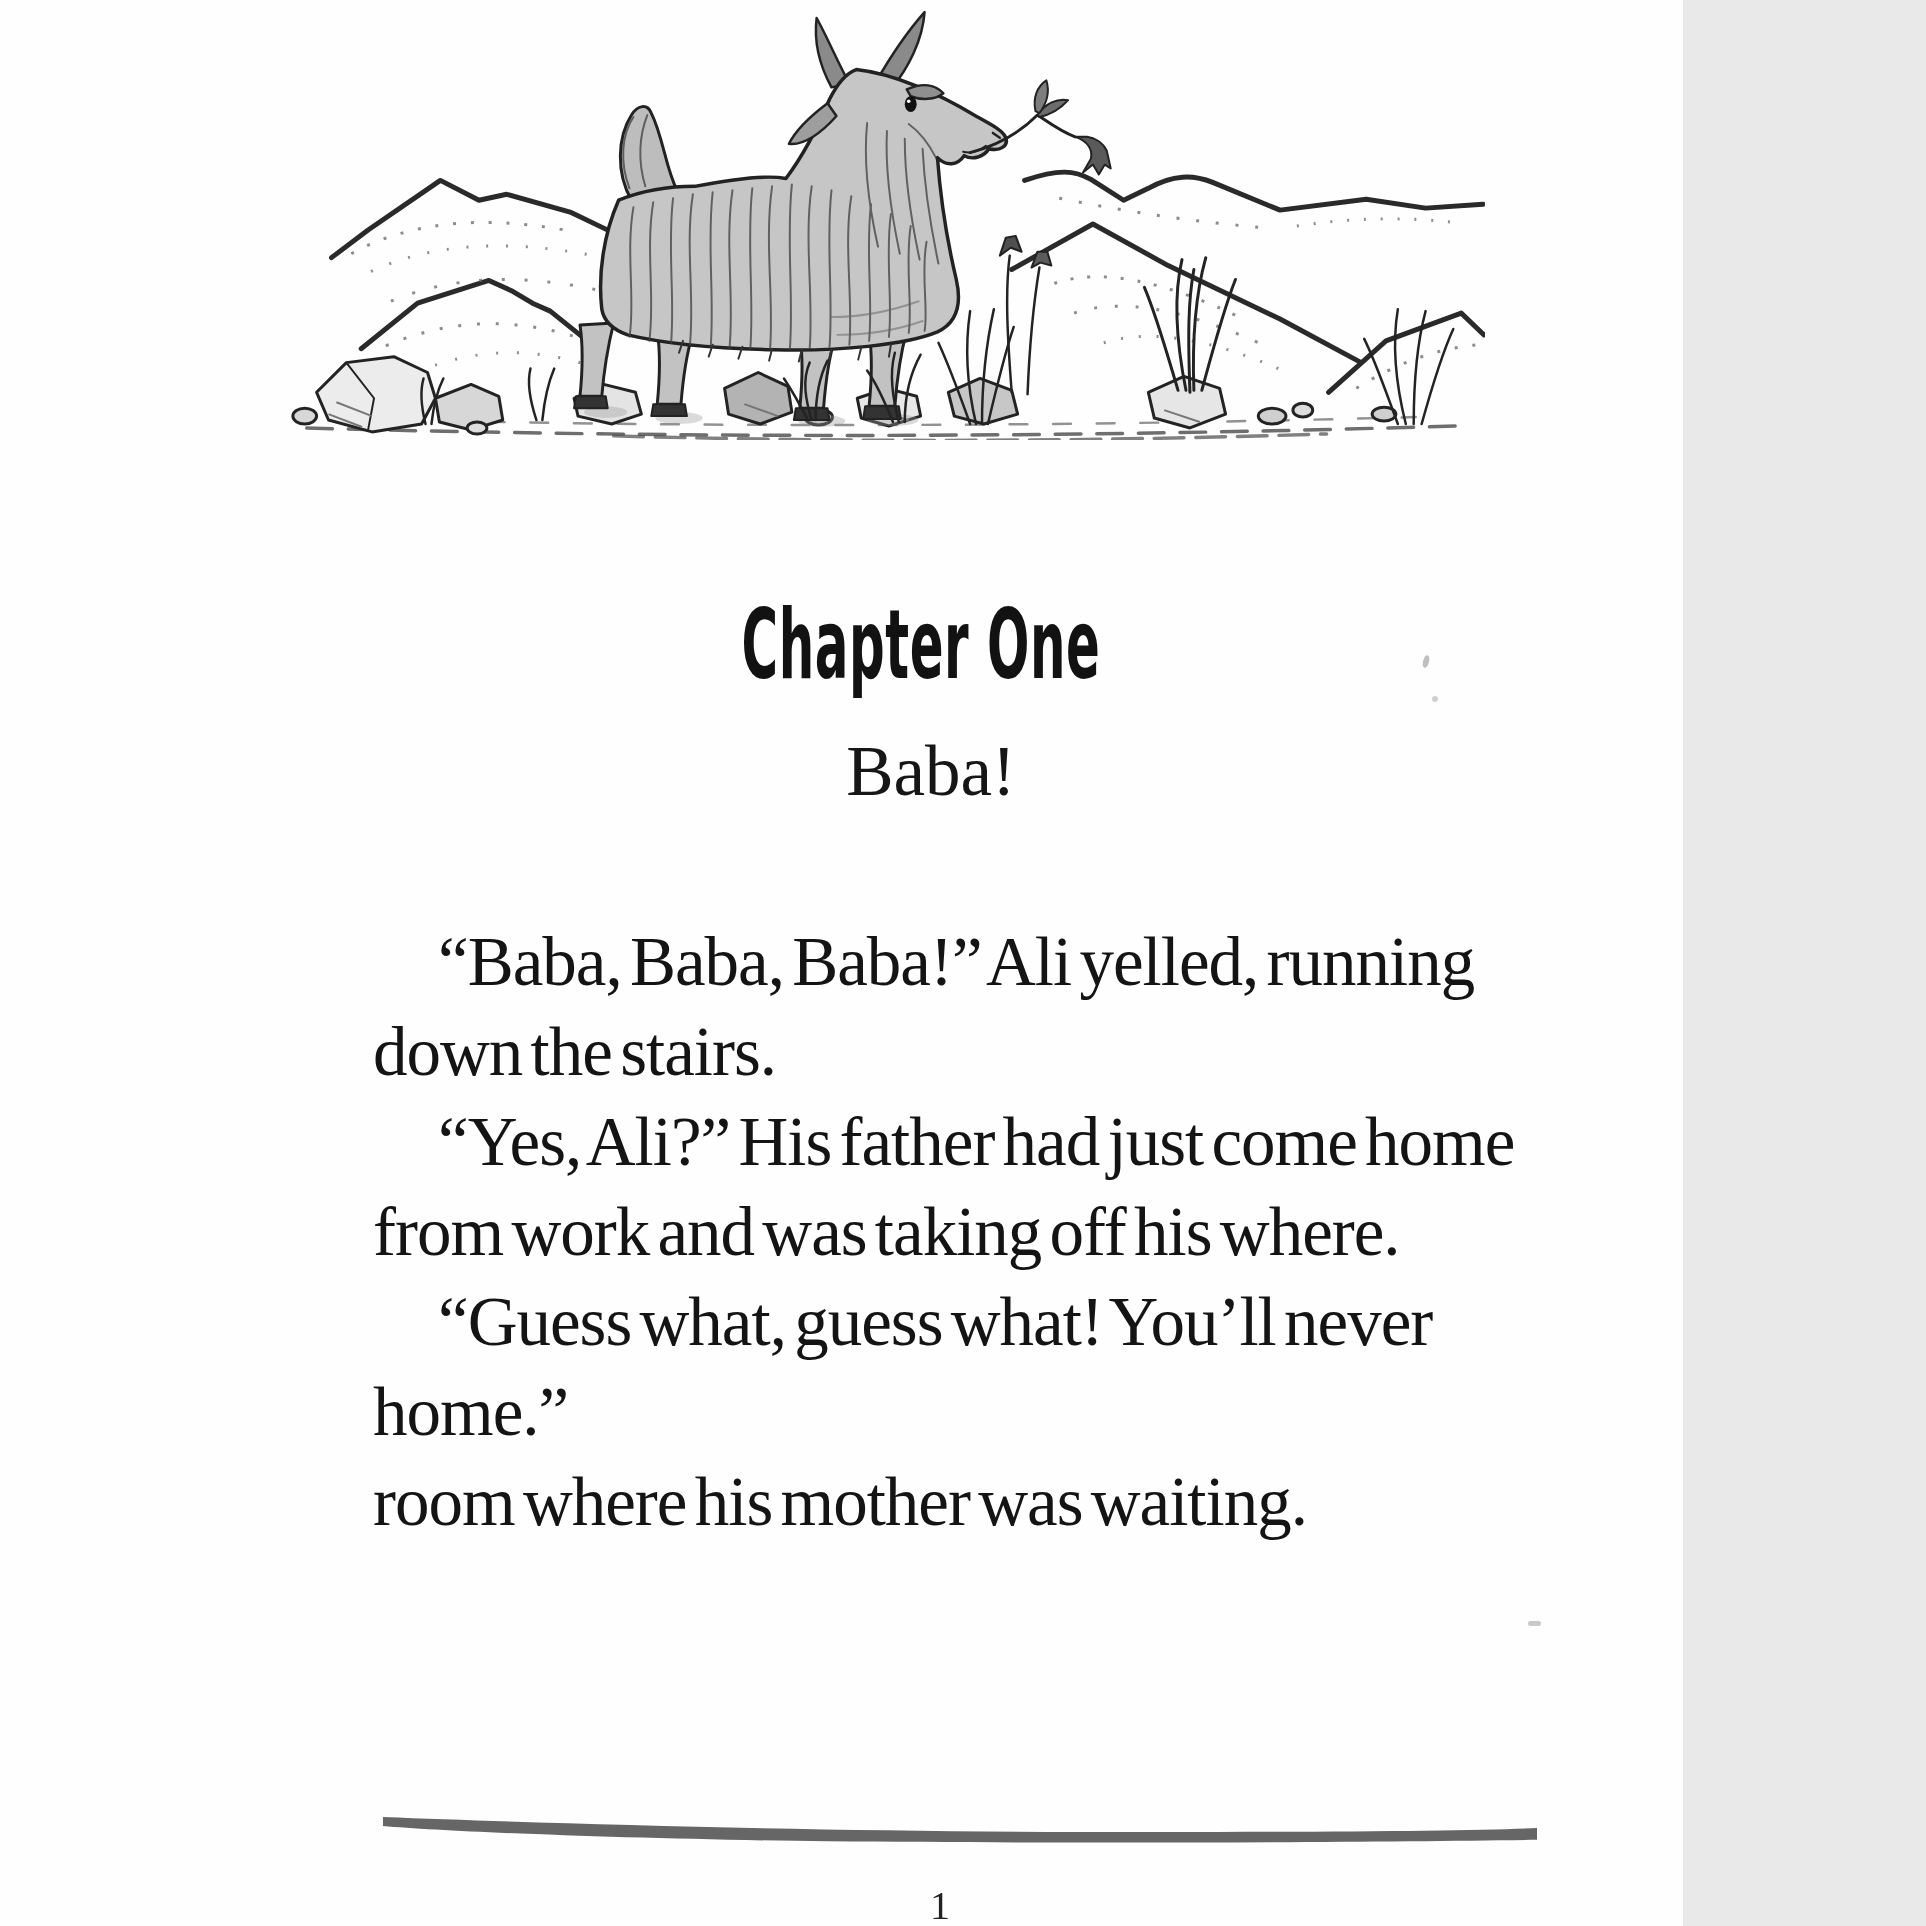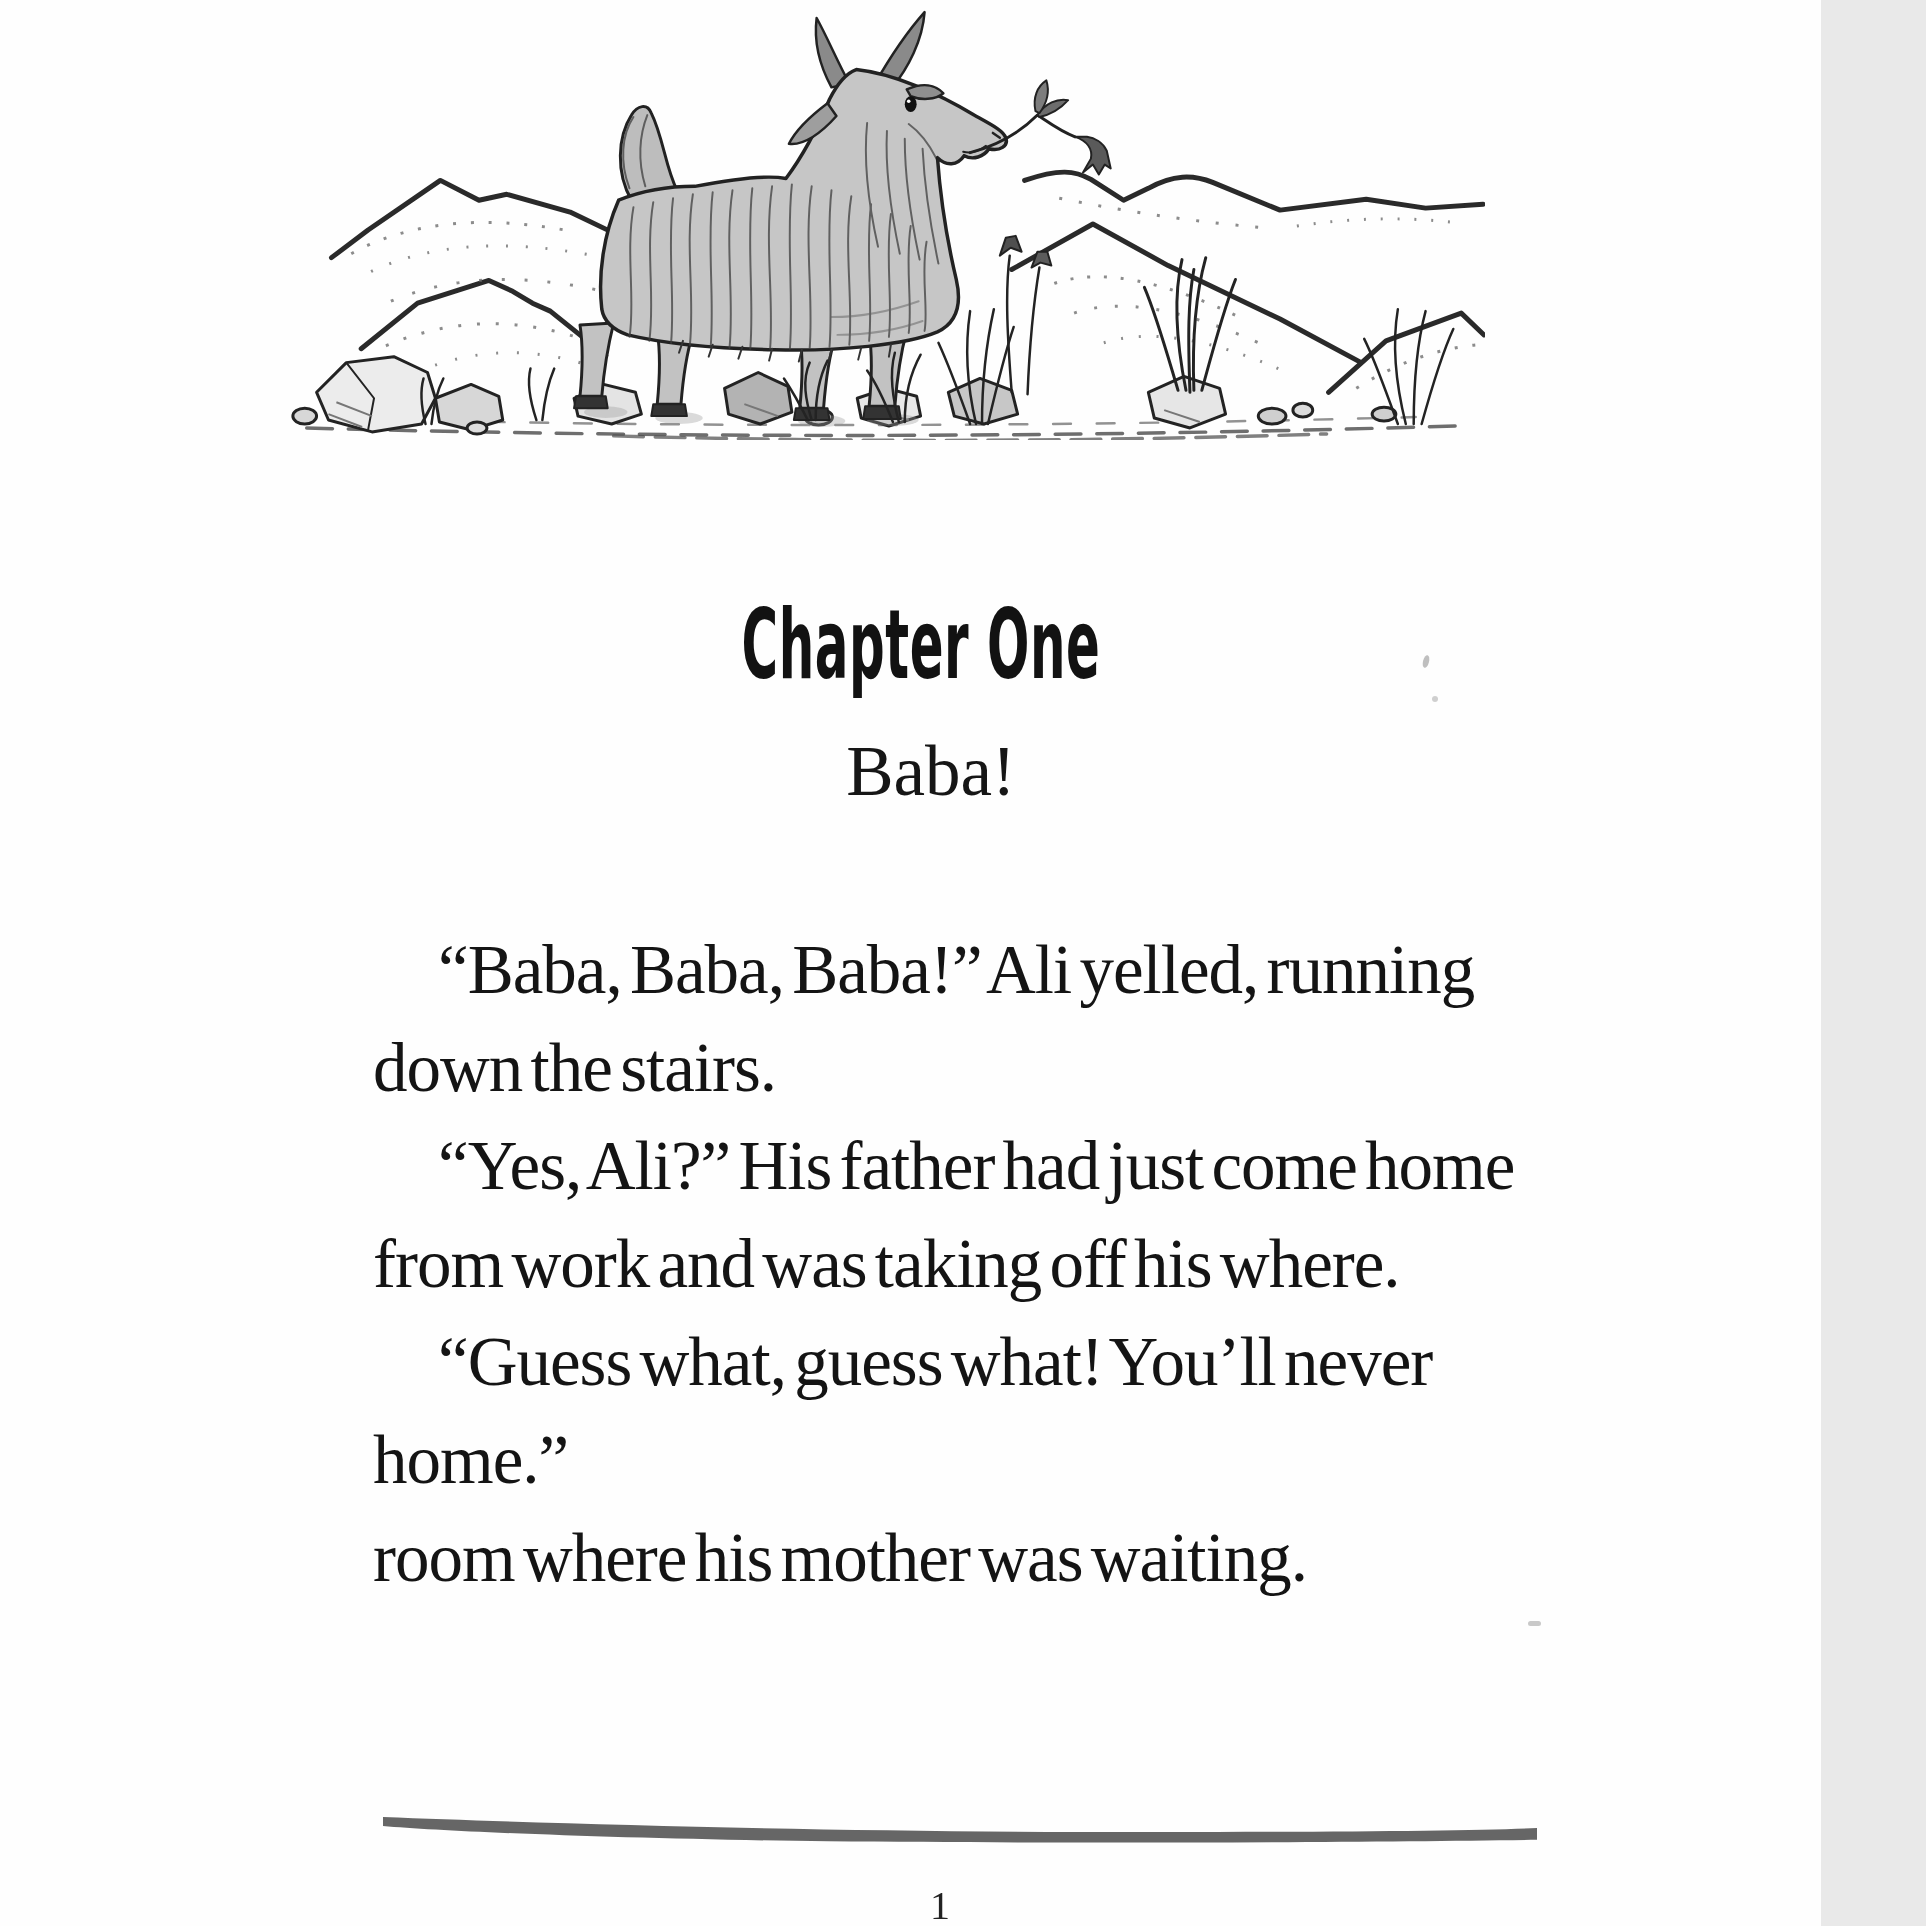--- a/index.html
+++ b/index.html
@@ -1,18 +1,18 @@
 <!DOCTYPE html>
 <html><head>
 <meta charset="utf-8">
 <style>
   html,body{margin:0;padding:0;background:#e9e9e9;}
   .page{
     position:relative;
-    width:1821px;height:1927px;
+    width:1683px;height:1927px;
     background:#fefefe;
     overflow:hidden;
     font-family:"Liberation Serif", serif;
     color:#1a1a1a;
   }
   .illustration{
     position:absolute;left:277px;top:4px;width:1208px;height:436px;
   }
   .chapter{
     position:absolute;left:921px;top:601px;transform:translateX(-50%);
@@ -27,21 +27,21 @@
   }
   .subtitle{
     position:absolute;left:931px;top:732px;transform:translateX(-50%);
     font-size:71px;line-height:79px;white-space:nowrap;color:#161616;
   }
   .body-text{
     position:absolute;left:373px;top:917px;width:1238px;
     font-size:69px;line-height:90px;
     letter-spacing:-1px;word-spacing:-8px;color:#141414;
   }
-  .body-text .line{white-space:nowrap;margin-top:8px;}
+  .body-text .line{white-space:nowrap;}
   .body-text .line.indent{text-indent:65px;}
   .footer-rule{
     position:absolute;left:383px;top:1810px;width:1154px;height:34px;
   }
   .page-number{
     position:absolute;left:940px;top:1886px;transform:translateX(-50%);
     font-size:40px;line-height:40px;color:#222;
   }
   .speck{position:absolute;background:#8a8a8a;border-radius:50%;}
   .speck.s1{left:1423px;top:655px;width:6px;height:13px;opacity:.55;transform:rotate(14deg);}

